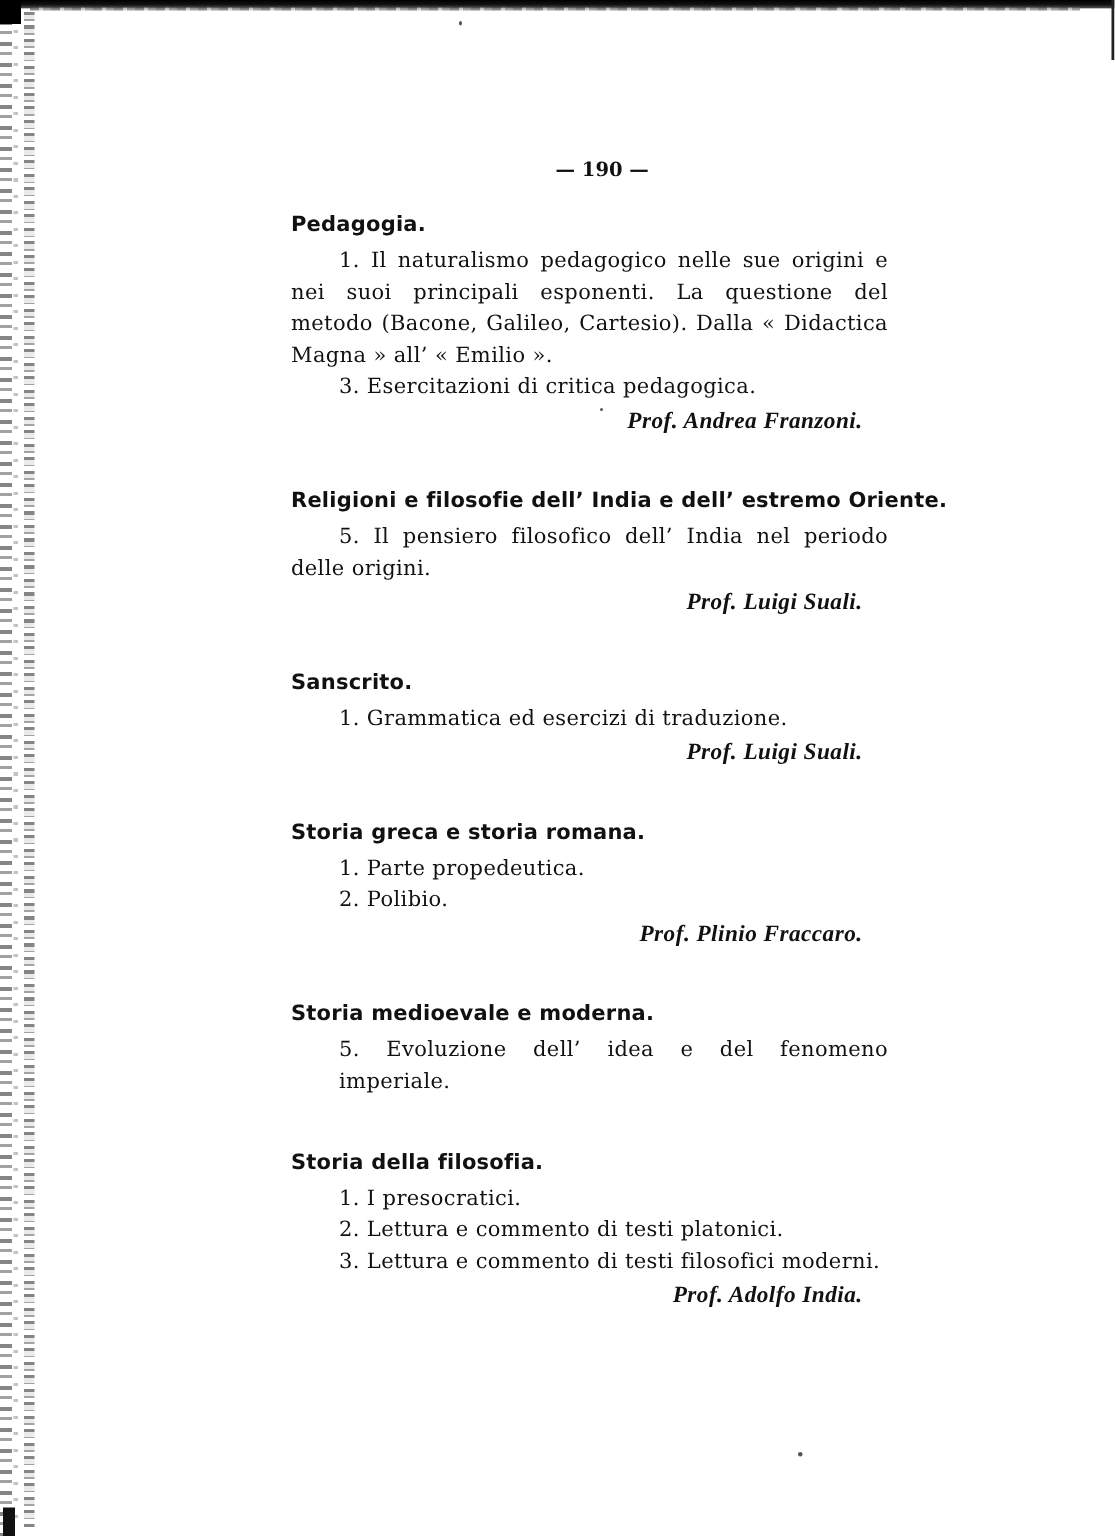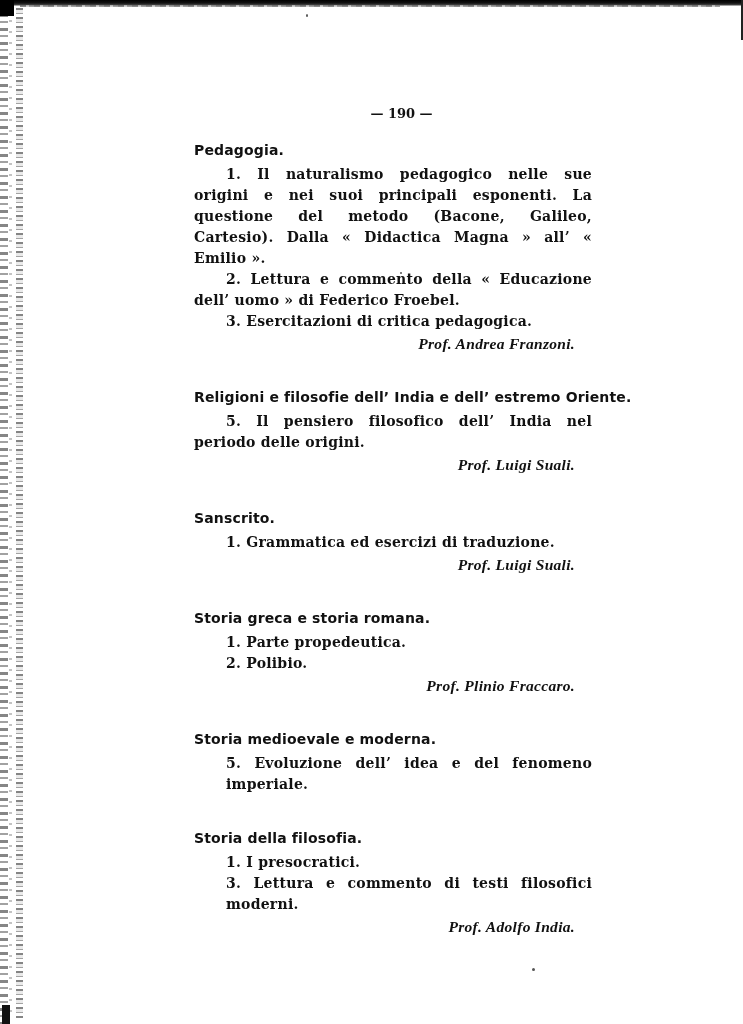--- a/index.html
+++ b/index.html
@@ -93,21 +93,21 @@
       font-weight: bold;
       font-size: 14px;
       letter-spacing: 0.15px;
       line-height: 20px;
       margin: 0 0 4px 0;
       white-space: nowrap;
     }
     .item {
       font-size: 14px;
       line-height: 21px;
-      font-weight: bold;
+      font-weight: normal;
       letter-spacing: 0.25px;
       text-align: justify;
       margin: 0;
     }
     .item.indent { padding-left: 32px; }
     .item.para { text-indent: 32px; }
     .prof {
       font-family: "Liberation Serif", "DejaVu Serif", serif;
       font-style: italic;
       font-weight: bold;
@@ -134,21 +134,20 @@
 <div class="speck" style="left:532px;top:968px;width:3px;height:3px;"></div>
 <div class="speck" style="left:400px;top:272px;width:2px;height:2px;"></div>
 
 <div class="page-number">— 190 —</div>
 
 <div class="content">
 
   <div class="section">
     <div class="section-title">Pedagogia.</div>
     <p class="item para">1. Il naturalismo pedagogico nelle sue origini e nei suoi principali esponenti. La questione del metodo (Bacone, Galileo, Cartesio). Dalla « Didactica Magna » all’ « Emilio ».</p>
-    <p class="item para">2. Lettura e commento della « Educazione dell’ uomo » di Federico Froebel.</p>
     <p class="item para">3. Esercitazioni di critica pedagogica.</p>
     <div class="prof">Prof. Andrea Franzoni.</div>
   </div>
   <div class="gap"></div>
 
   <div class="section">
     <div class="section-title">Religioni e filosofie dell’ India e dell’ estremo Oriente.</div>
     <p class="item para">5. Il pensiero filosofico dell’ India nel periodo delle origini.</p>
     <div class="prof">Prof. Luigi Suali.</div>
   </div>
@@ -171,17 +170,18 @@
 
   <div class="section">
     <div class="section-title">Storia medioevale e moderna.</div>
     <p class="item indent">5. Evoluzione dell’ idea e del fenomeno imperiale.</p>
   </div>
   <div class="gap"></div>
 
   <div class="section">
     <div class="section-title">Storia della filosofia.</div>
     <p class="item indent">1. I presocratici.</p>
+    <p class="item indent">2. Lettura e commento di testi platonici.</p>
     <p class="item indent">3. Lettura e commento di testi filosofici moderni.</p>
     <div class="prof">Prof. Adolfo India.</div>
   </div>
 
 </div>
 
 </body></html>

